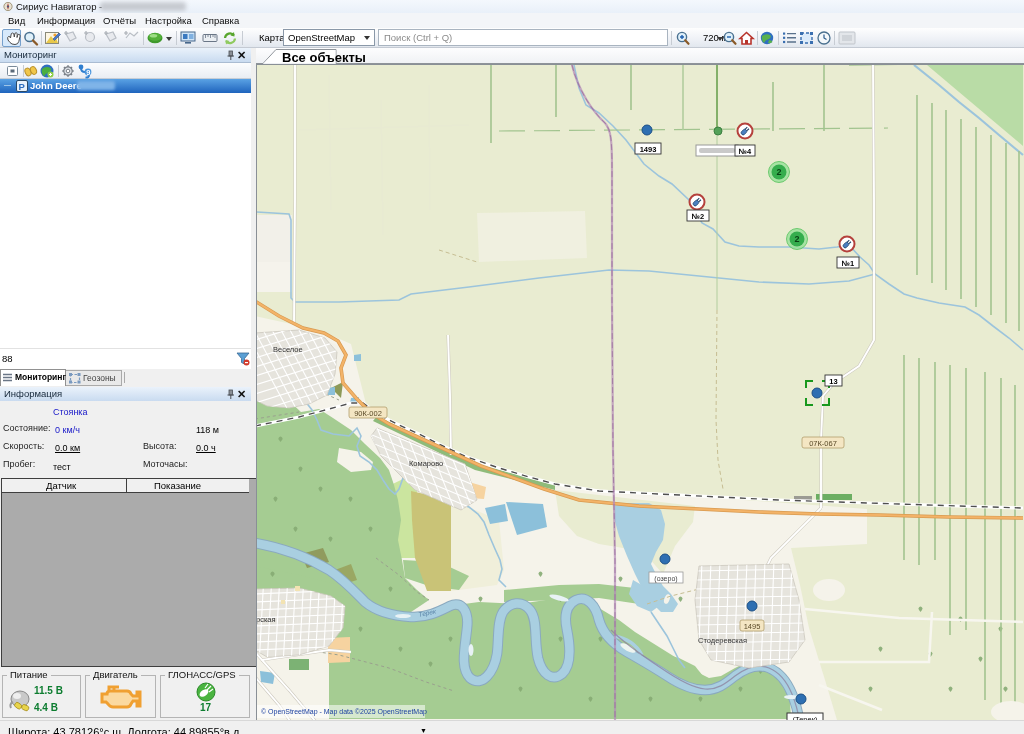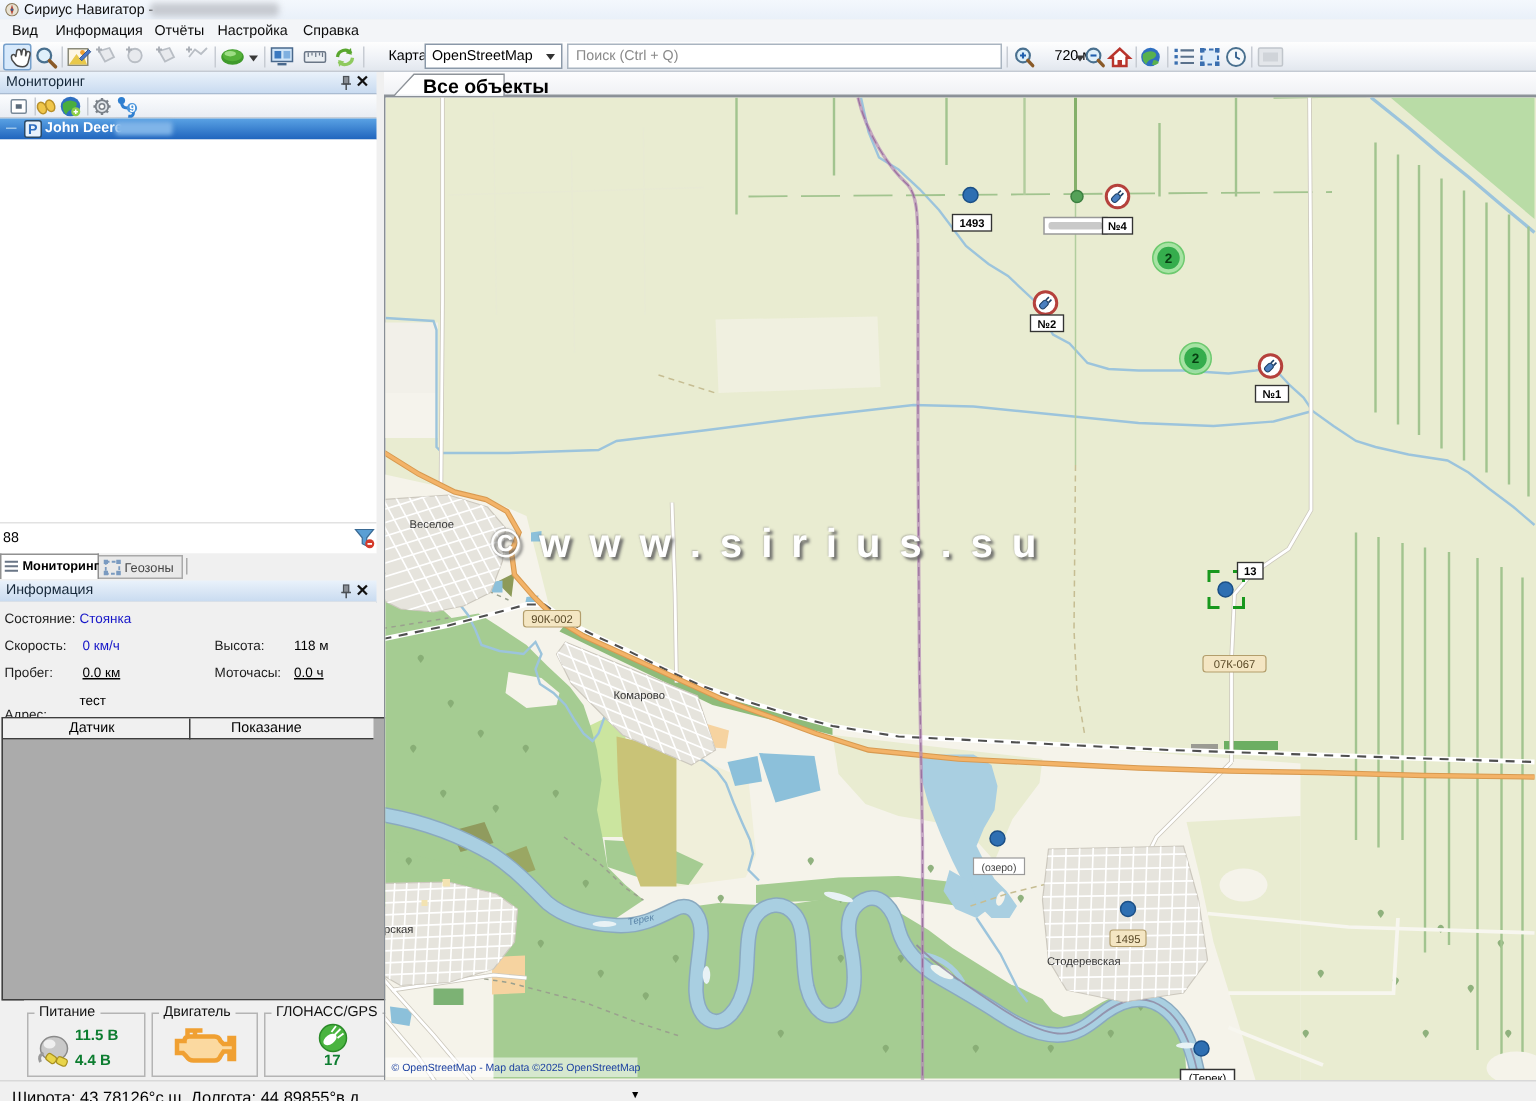--- a/index.html
+++ b/index.html
@@ -29,26 +29,26 @@
   .pin { position:absolute; width:9px; height:10px; font-size:9px; color:#222; }
   .xbt { position:absolute; width:10px; height:10px; font-size:11px; font-weight:bold; color:#111; line-height:9px; }
   #treebar { position:absolute; left:0; top:63px; width:251px; height:16px; background:linear-gradient(#fcfdfe,#e9edf3); border-bottom:1px solid #c6cdd6; }
   #selrow { position:absolute; left:0; top:79px; width:251px; height:14px; background:linear-gradient(#5aa2e4,#1f64bd); color:#fff; font-size:9.5px; }
   #treearea { position:absolute; left:0; top:93px; width:251px; height:255px; background:#fff; }
   #filterrow { position:absolute; left:0; top:348px; width:251px; height:21px; background:#fff; border-top:1px solid #e2e2e2; font-size:9.5px; }
   #tabs { position:absolute; left:0; top:369px; width:251px; height:17px; background:#f0f0f0; }
   .tabsel { position:absolute; left:0; top:0; width:66px; height:17px; background:#fff; border:1px solid #919191; border-bottom:none; font-size:8.5px; font-weight:bold; }
   .tabuns { position:absolute; left:66px; top:1px; width:56px; height:16px; background:#e9e9e9; border:1px solid #aaa; border-left:none; font-size:8.5px; color:#444; }
   #infofields { position:absolute; left:0; top:401px; width:251px; height:77px; background:#f0f0f0; font-size:9px; }
-  #infofields .lbl { position:absolute; color:#1c1c1c; }
+  #infofields .lbl { position:absolute; color:#1c1c1c;margin-top:16px; }
   #infofields .val { position:absolute; font-weight:normal; }
   .blue { color:#1616c8; }
   #senswrap { position:absolute; left:1px; top:478px; width:281px; height:189px; border:1px solid #3e3e3e; background:#ababab; }
   #senshead { position:absolute; left:0; top:0; width:247px; height:14px; background:#f0f0f0; border-bottom:1px solid #3e3e3e; font-size:9.5px; }
-  #botboxes { position:absolute; left:16px; top:667px; width:251px; height:53px; background:#f0f0f0;text-align:center; }
+  #botboxes { position:absolute; left:0; top:667px; width:251px; height:53px; background:#f0f0f0;text-align:center; }
   .gbox { position:absolute; top:8px; height:43px; border:1px solid #b4b4b4; }
   .glab { position:absolute; top:-7px; left:4px; background:#f0f0f0; padding:0 3px; font-size:9.5px; color:#111; }
   .gval { position:absolute; font-size:10px; font-weight:bold; color:#0d7d30; }
   
   #statusbar { left:0; top:720px; width:1024px; height:14px; background:#f0f0f0; border-top:1px solid #d8d8d8; font-size:9.5px; }
   
   #maptabs { left:256px; top:48px; width:768px; height:16px; background:linear-gradient(#fdfdfe,#eff1f4); }
   #mapwrap { left:256px; top:64px; width:768px; height:656px; border-left:1px solid #898f96; border-top:1px solid #898f96; }
   #wm { position:absolute; left:70px; top:282px; font-size:27px; font-weight:bold; color:#fff; letter-spacing:2.5px; text-shadow:2px 2px 2px rgba(100,100,100,.9), -0.5px -0.5px 1px rgba(120,120,120,.4); white-space:pre; z-index:5; }
 </style>
@@ -698,14 +698,13 @@
 <g stroke="#f7f6ef" stroke-width="2.5" fill="none">
         <path d="M820,662 L930,662 L933,612"></path>
         <path d="M820,685 L883,710"></path>
         <path d="M806,609 L900,618 L1024,622"></path>
       </g>
       <ellipse cx="830" cy="590" rx="16" ry="11" fill="#f5f3ea"></ellipse>
       <ellipse cx="1012" cy="712" rx="20" ry="11" fill="#f5f3ea"></ellipse>
       <rect x="258" y="705" width="168" height="13" fill="#ffffff" opacity="0.55"></rect>
       <text x="262" y="714" font-size="7" fill="#1a3fa0">© OpenStreetMap - Map data ©2025 OpenStreetMap</text>
 </svg>
-<div id="wm">© w w w . s i r i u s . s u</div>
 </div>
 
 </body></html>

